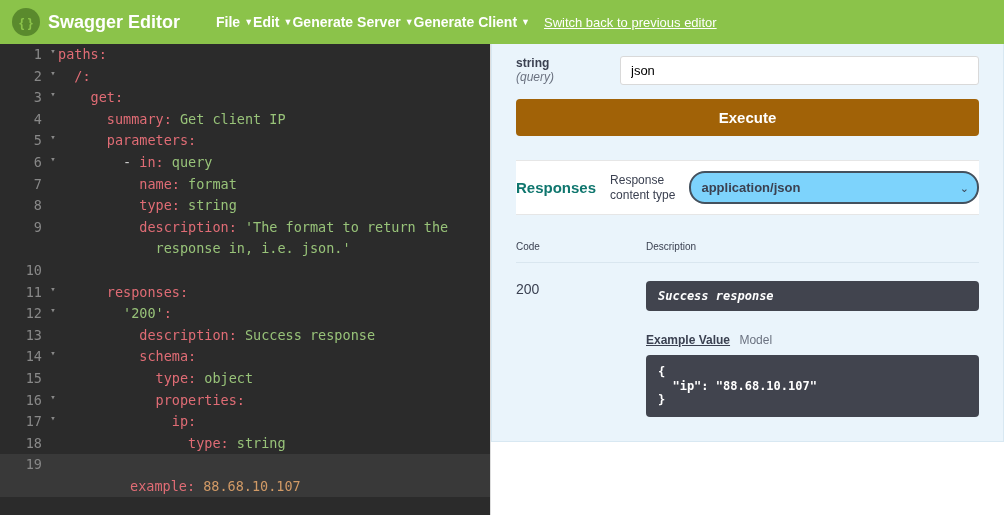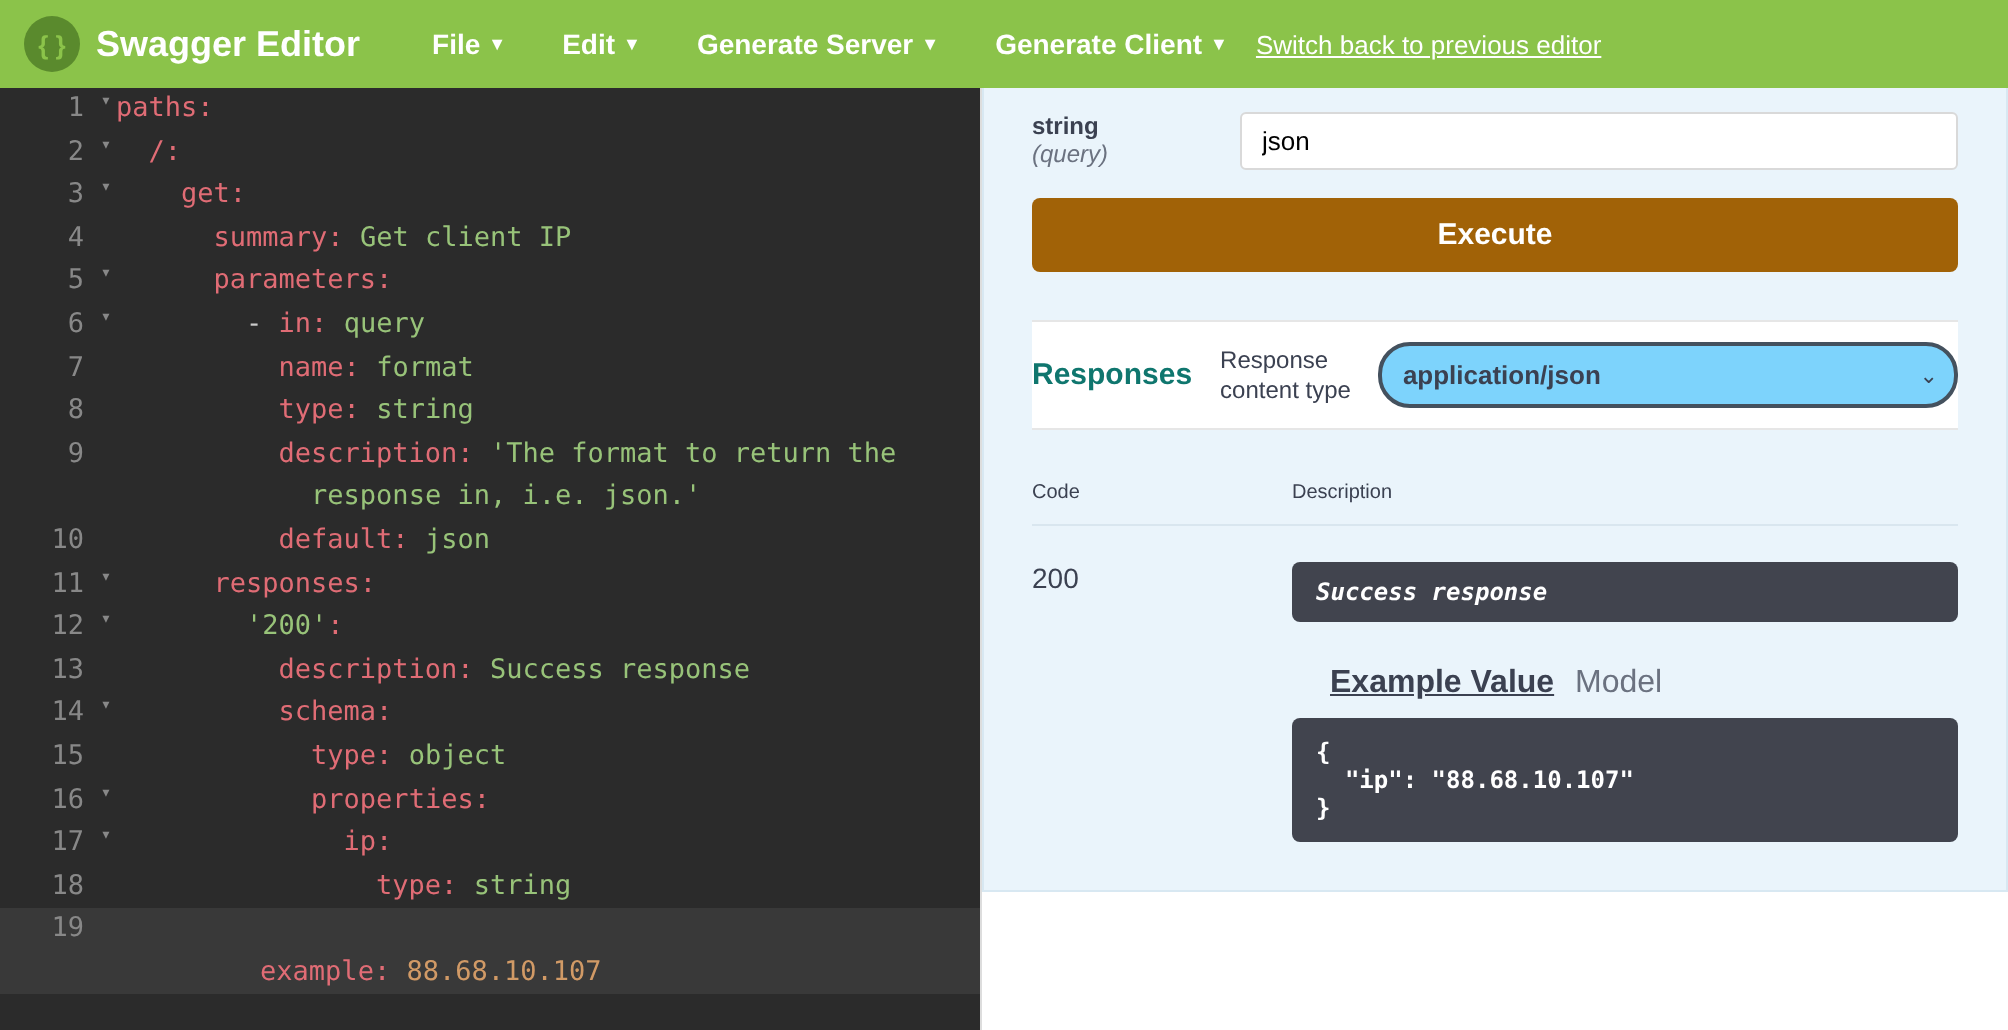--- a/index.html
+++ b/index.html
@@ -2,21 +2,21 @@
 <html><head>
 <meta charset="utf-8">
 <style>
   * { box-sizing: border-box; margin: 0; padding: 0; }
   body { font-family: -apple-system, BlinkMacSystemFont, "Segoe UI", Arial, sans-serif; font-size: 14px; background: #fafafa; width: 1004px; height: 515px; overflow: hidden; }
 
   
   .topbar { height: 44px; background: #8bc34a; display: flex; align-items: center; padding: 0 12px; gap: 8px; }
   .logo { width: 28px; height: 28px; border-radius: 50%; background: #5a8a2d; display: flex; align-items: center; justify-content: center; color: #8bc34a; font-weight: bold; font-size: 13px; }
   .brand { color: #fff; font-weight: 700; font-size: 18px; margin-right: 28px; }
-  .menu { display: flex; gap: 28px; }
+  .menu { display: flex; }
   .menu-item { color: #fff; font-weight: 600; font-size: 14px; cursor: pointer; display: flex; align-items: center; gap: 4px; }
   .caret { font-size: 9px; }
   .switch-link { color: #fff; text-decoration: underline; font-size: 13px; margin-left: 6px; cursor: pointer; }
 
   
   .main { display: flex; height: calc(515px - 44px); }
   .editor-pane { width: 490px; background: #2b2b2b; color: #ccc; font-family: "Menlo","Consolas",monospace; font-size: 13.5px; line-height: 1.6; overflow: hidden; position: relative; }
   .gutter-line { display: flex; }
   .lineno { width: 48px; text-align: right; padding-right: 6px; color: #888; user-select: none; }
   .fold { width: 10px; color: #888; font-size: 9px; text-align: center; }
@@ -44,21 +44,21 @@
   .ct-caret { position: absolute; right: 10px; top: 50%; transform: translateY(-50%); pointer-events: none; font-size: 11px; color: #3b4151; }
 
   .resp-table-head { display: flex; margin-top: 26px; font-size: 10px; color: #3b4151; padding-bottom: 10px; border-bottom: 1px solid #d9e6ef; }
   .col-code { width: 130px; }
   .col-desc { flex: 1; }
 
   .resp-row { display: flex; margin-top: 18px; }
   .resp-code { width: 130px; color: #3b4151; font-size: 14px; }
   .resp-desc { flex: 1; }
   .desc-block { background: #41444e; color: #fff; padding: 8px 12px; border-radius: 4px; font-style: italic; font-family: "Menlo","Consolas",monospace; font-size: 12px; font-weight: 700; }
-  .example-line { margin-top: 22px; font-size: 16px; color: #3b4151; margin-left: 19px; }
+  .example-line { margin-top: 22px; font-size: 12px; color: #3b4151; }
   .example-line .ev { font-weight: 700; text-decoration: underline; margin-right: 6px; }
   .example-line .md { color: #6b7280; }
   .example-block { background: #41444e; color: #fff; padding: 10px 12px; border-radius: 4px; font-family: "Menlo","Consolas",monospace; font-size: 12px; white-space: pre; margin-top: 8px; font-weight: 700; }
 </style>
 </head>
 <body>
 
 <div class="topbar">
   <div class="logo">{ }</div>
   <div class="brand">Swagger Editor</div>
@@ -132,21 +132,20 @@
         <div class="code"><span>          </span><span class="tok-key">description:</span><span> </span><span class="tok-str">'The format to return the</span></div>
       </div>
       <div class="gutter-line">
         <div class="lineno"></div>
         <div class="fold"></div>
         <div class="code"><span>            </span><span class="tok-str">response in, i.e. json.'</span></div>
       </div>
       <div class="gutter-line">
         <div class="lineno">10</div>
         <div class="fold"></div>
-        <div class="code"><span>          </span><span class="tok-key">default:</span><span> </span><span class="tok-str">json</span></div>
       </div>
       <div class="gutter-line">
         <div class="lineno">11</div>
         <div class="fold">▾</div>
         <div class="code"><span>      </span><span class="tok-key">responses:</span></div>
       </div>
       <div class="gutter-line">
         <div class="lineno">12</div>
         <div class="fold">▾</div>
         <div class="code"><span>        </span><span class="tok-str">'200'</span><span class="tok-key">:</span></div>

